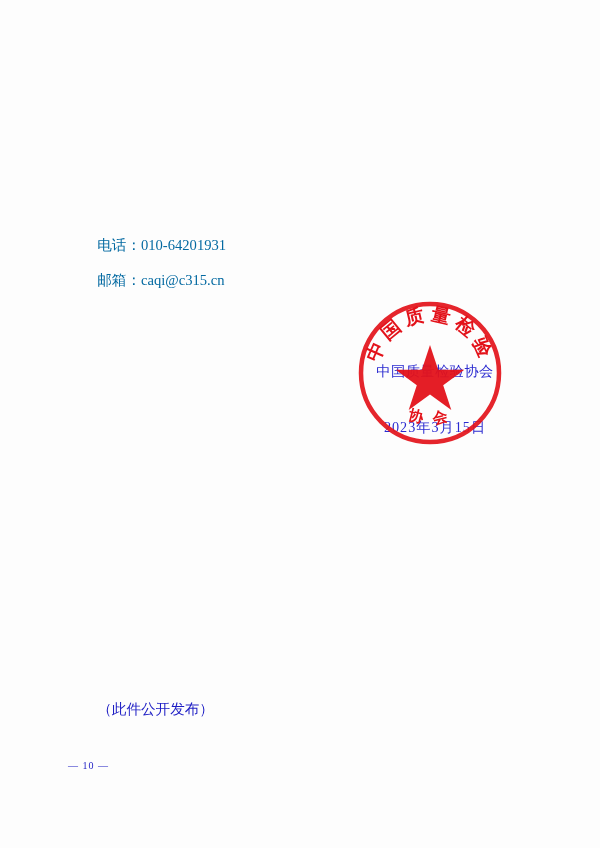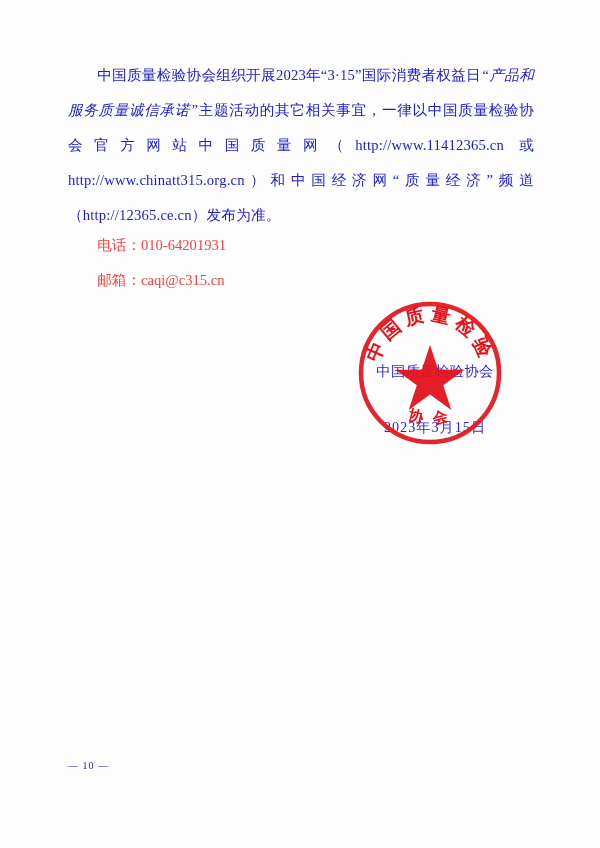--- a/index.html
+++ b/index.html
@@ -39,21 +39,21 @@
     text-justify: inter-ideograph;
   }
   .para .ital {
     font-style: italic;
   }
   .contact-line {
     position: absolute;
     left: 68px;
     width: 466px;
     font-size: 14.6px;
-    color: #ef4444;
+    color: #0369a1;
     text-indent: 2em;
     line-height: 35px;
     margin: 0;
   }
   .phone-line { top: 228px; }
   .email-line { top: 263px; }
 
   .stamp-area {
     position: absolute;
     left: 340px;
@@ -105,23 +105,20 @@
     font-size: 10px;
     color: #1d1dc4;
     letter-spacing: 1px;
   }
 </style>
 </head>
 <body>
 
 <div class="page">
 
-  <div class="body-text">
-    <p class="para"><span>中国质量检验协会组织开展2023年“3·15”国际消费者权益日</span><span class="ital">“产品和服务质量诚信承诺”</span><span>主题活动的其它相关事宜，一律以中国质量检验协会官方网站中国质量网（http://www.11412365.cn 或 http://www.chinatt315.org.cn）和中国经济网“质量经济”频道（http://12365.ce.cn）发布为准。</span></p>
-  </div>
 
   <p class="contact-line phone-line">电话：010-64201931</p>
   <p class="contact-line email-line">邮箱：caqi@c315.cn</p>
 
   <div class="stamp-area">
     <div class="org-name">中国质量检验协会</div>
     <div class="date-line">2023年3月15日</div>
 
     <svg class="seal" viewBox="0 0 148 148">
       <circle cx="74" cy="74" r="69" fill="none" stroke="#e3121a" stroke-width="4.5" opacity="0.92"></circle>
@@ -130,15 +127,16 @@
         <textPath href="#sealArc" startOffset="50%" text-anchor="middle">中国质量检验</textPath>
       </text>
       <path id="sealArcBottom" d="M 74,74 m -44,26 a 52,52 0 0,0 88,0" fill="none" stroke="none"></path>
       <text font-family="'Liberation Serif', serif" font-size="15" fill="#e3121a" font-weight="bold" letter-spacing="4">
         <textPath href="#sealArcBottom" startOffset="50%" text-anchor="middle">协 会</textPath>
       </text>
       <polygon points="74,46 82.2,70.8 108.3,70.8 87.2,86.2 95.3,111 74,95.6 52.7,111 60.8,86.2 39.7,70.8 65.8,70.8" fill="#e3121a" opacity="0.95"></polygon>
     </svg>
   </div>
 
+  <div class="notice">（此件公开发布）</div>
   <div class="page-number">— 10 —</div>
 
 </div>
 
 </body></html>

